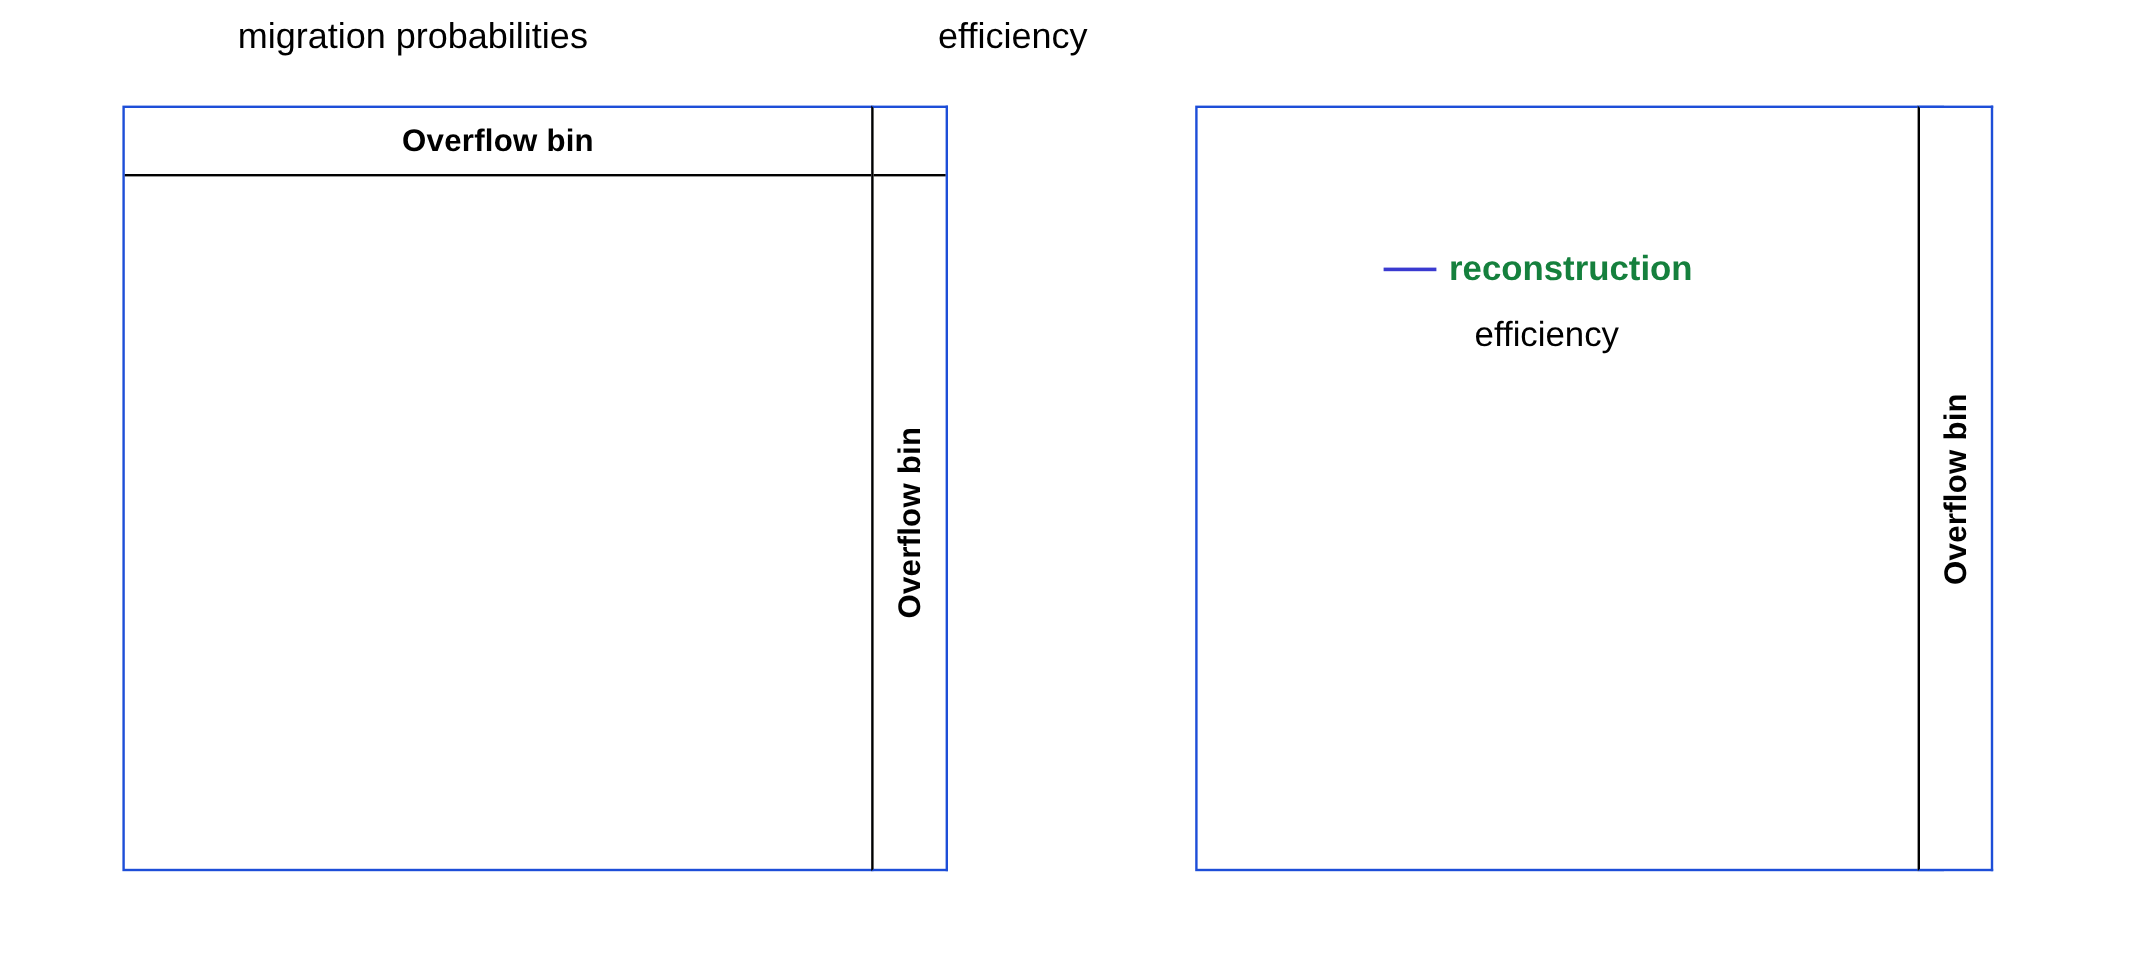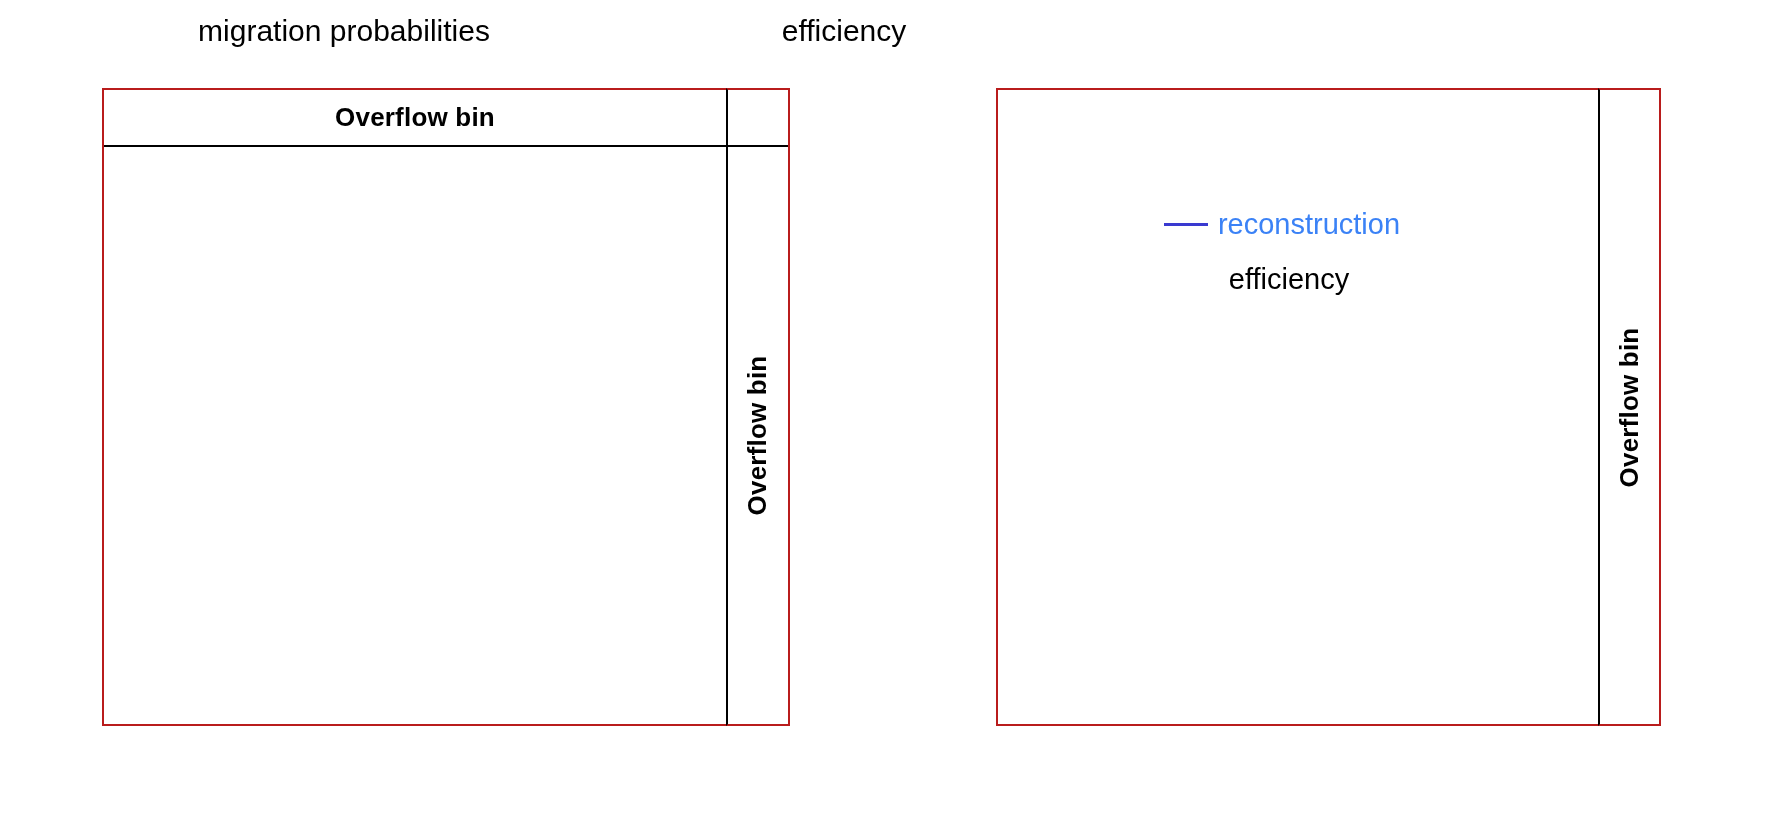--- a/index.html
+++ b/index.html
@@ -38,21 +38,21 @@
     font-size: 30px;
     font-weight: 400;
     color: #000000;
     line-height: 1;
     white-space: nowrap;
   }
 
   .frame {
     position: absolute;
     box-sizing: border-box;
-    border: 2px solid #b91c1c;
+    border: 2px solid #1d4ed8;
     background: #ffffff;
   }
 
   
   .frame-main {
     left: 0;
     top: 0;
     bottom: 0;
   }
 
@@ -128,22 +128,22 @@
     gap: 10px;
   }
   .legend-swatch {
     display: block;
     width: 44px;
     height: 3px;
     background: #3a3ad0;
   }
   .legend-text {
     font-size: 29px;
-    font-weight: 400;
-    color: #3b82f6;
+    font-weight: 700;
+    color: #15803d;
     white-space: nowrap;
     line-height: 1;
   }
   .legend-text-2 {
     font-size: 29px;
     font-weight: 400;
     color: #000000;
     white-space: nowrap;
     line-height: 1;
     margin-top: 26px;

